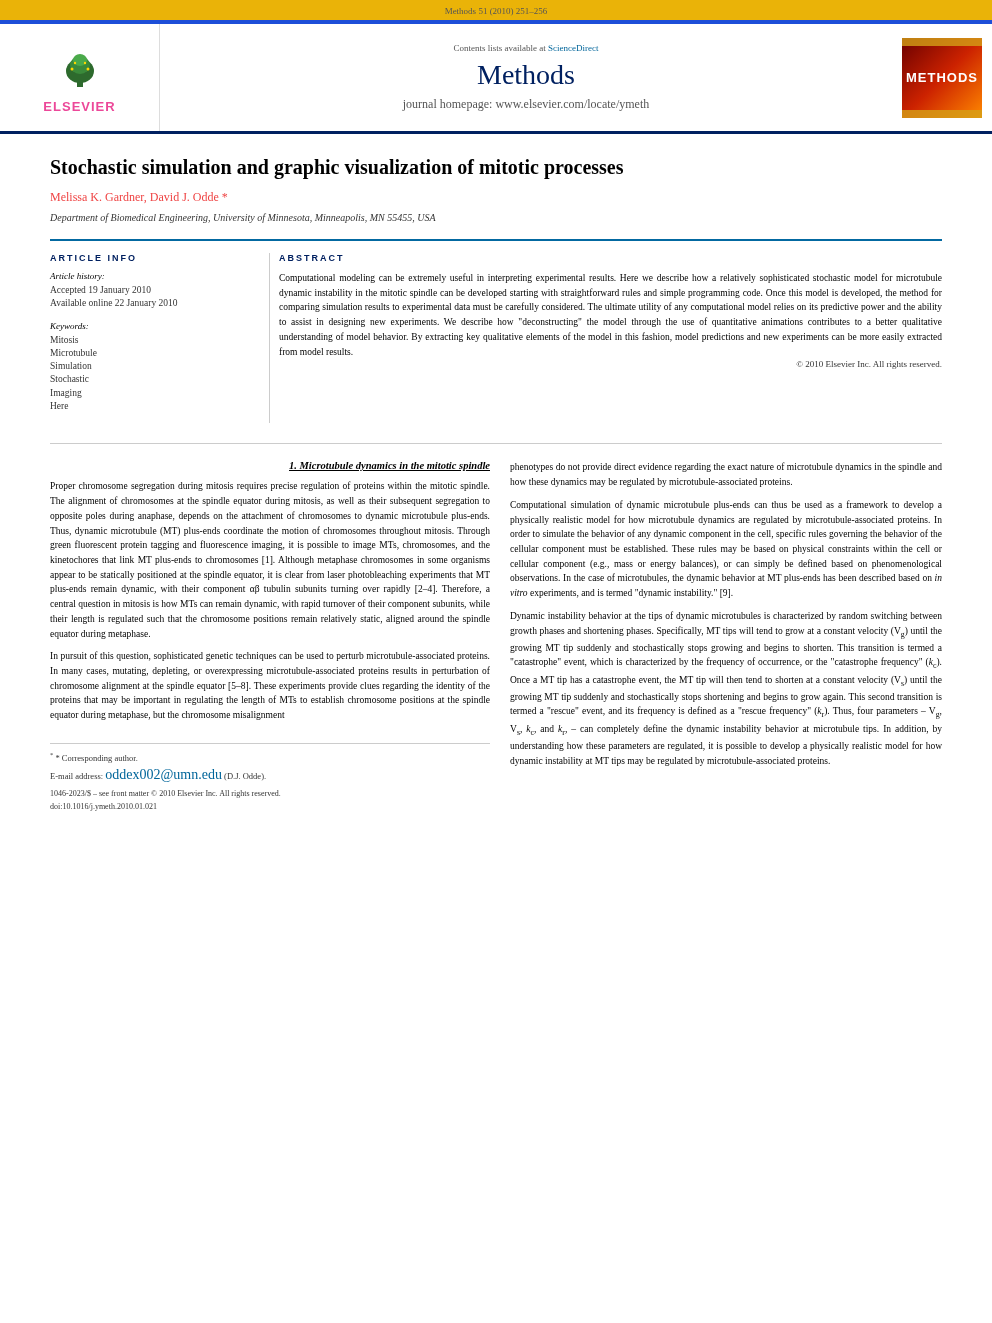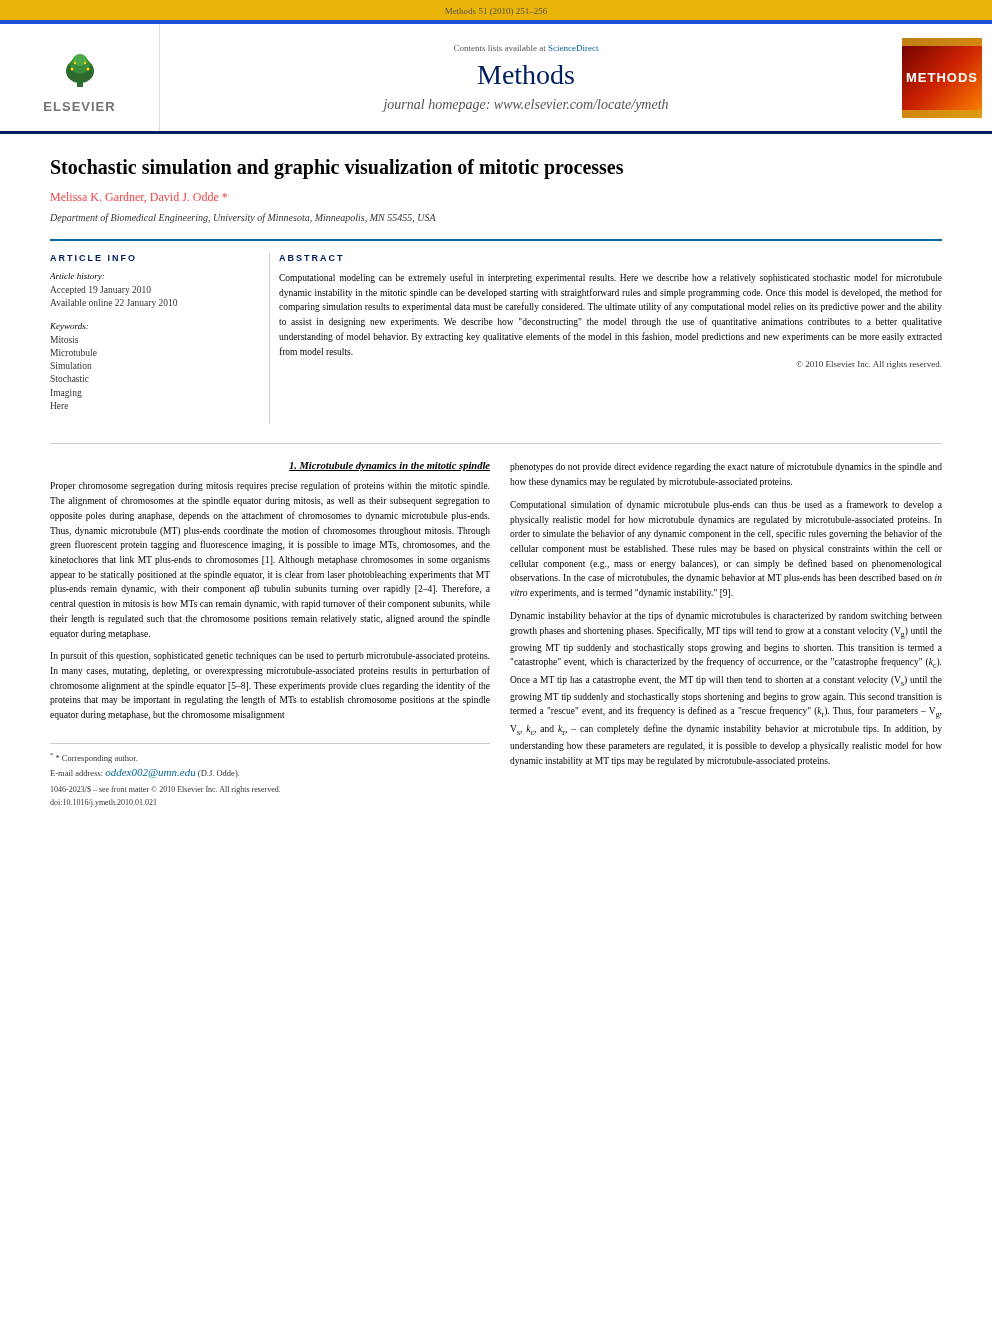--- a/index.html
+++ b/index.html
@@ -57,21 +57,21 @@
     }
 
     .elsevier-tree {
       width: 60px;
       height: 40px;
     }
 
     .elsevier-text {
       font-size: 13px;
       font-weight: bold;
-      color: #737373;
+      color: #ec4899;
       letter-spacing: 1px;
       margin-top: 2px;
       font-family: Arial, sans-serif;
     }
 
     .journal-header-center {
       flex: 1;
       display: flex;
       flex-direction: column;
       align-items: center;
@@ -92,23 +92,22 @@
 
     .journal-title-main {
       font-size: 28px;
       font-family: 'Times New Roman', Times, serif;
       color: #002060;
       font-weight: normal;
       margin-bottom: 6px;
     }
 
     .journal-homepage-line {
-      font-size: 14px;
+      font-size: 12px;
       color: #555;
-      font-style: italic;
     }
 
     .journal-header-right {
       width: 100px;
       display: flex;
       align-items: center;
       justify-content: center;
       padding: 8px;
     }
 
@@ -377,21 +376,21 @@
       <p class="body-text">
         In pursuit of this question, sophisticated genetic techniques can be used to perturb microtubule-associated proteins. In many cases, mutating, depleting, or overexpressing microtubule-associated proteins results in perturbation of chromosome alignment at the spindle equator [5–8]. These experiments provide clues regarding the identity of the proteins that may be important in regulating the length of MTs to establish chromosome positions at the spindle equator during metaphase, but the chromosome misalignment
       </p>
 
       <div class="footnote-section">
         <div class="footnote-text">
           <sup>*</sup> <span>* Corresponding author.</span>
         </div>
         <div class="footnote-text">
           <span>E-mail address: </span>
-          <a style="color:#00659a; font-size:11px;font-style:italic;">oddex002@umn.edu</a>
+          <a style="color:#00659a; font-size:14px;">oddex002@umn.edu</a>
           <span> (D.J. Odde).</span>
         </div>
         <div class="issn-line">
           <span>1046-2023/$ – see front matter © 2010 Elsevier Inc. All rights reserved.</span>
         </div>
         <div class="issn-line">
           <span>doi:10.1016/j.ymeth.2010.01.021</span>
         </div>
       </div>
     </div>

